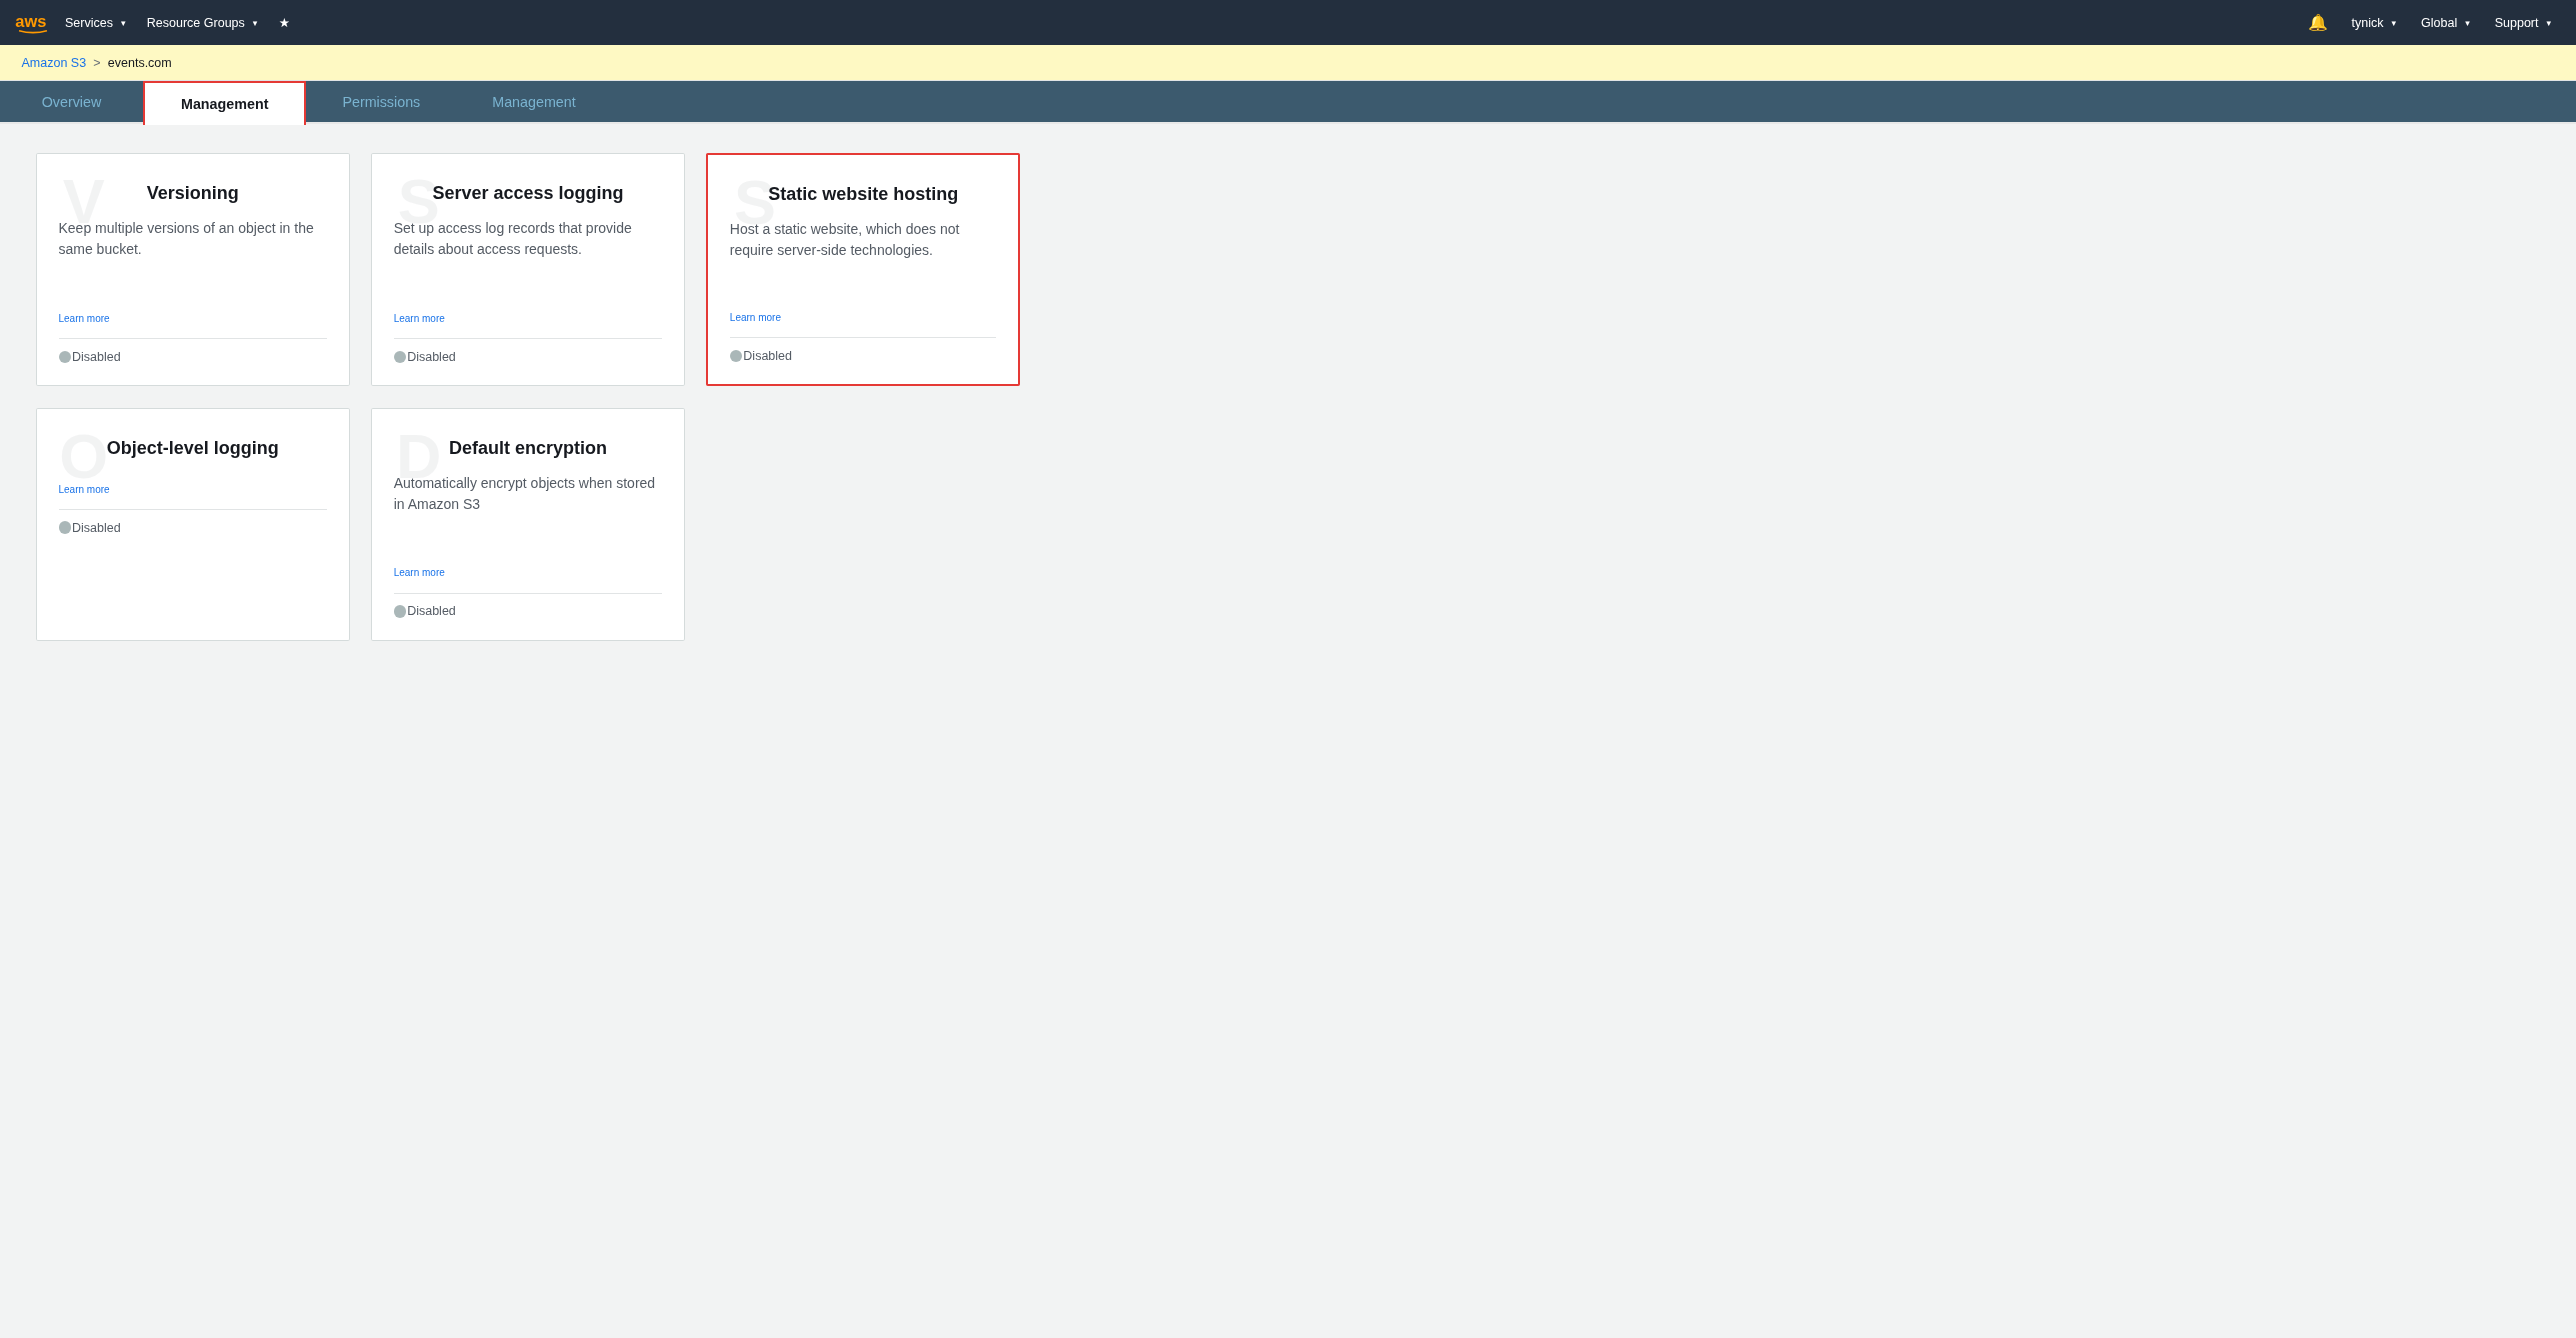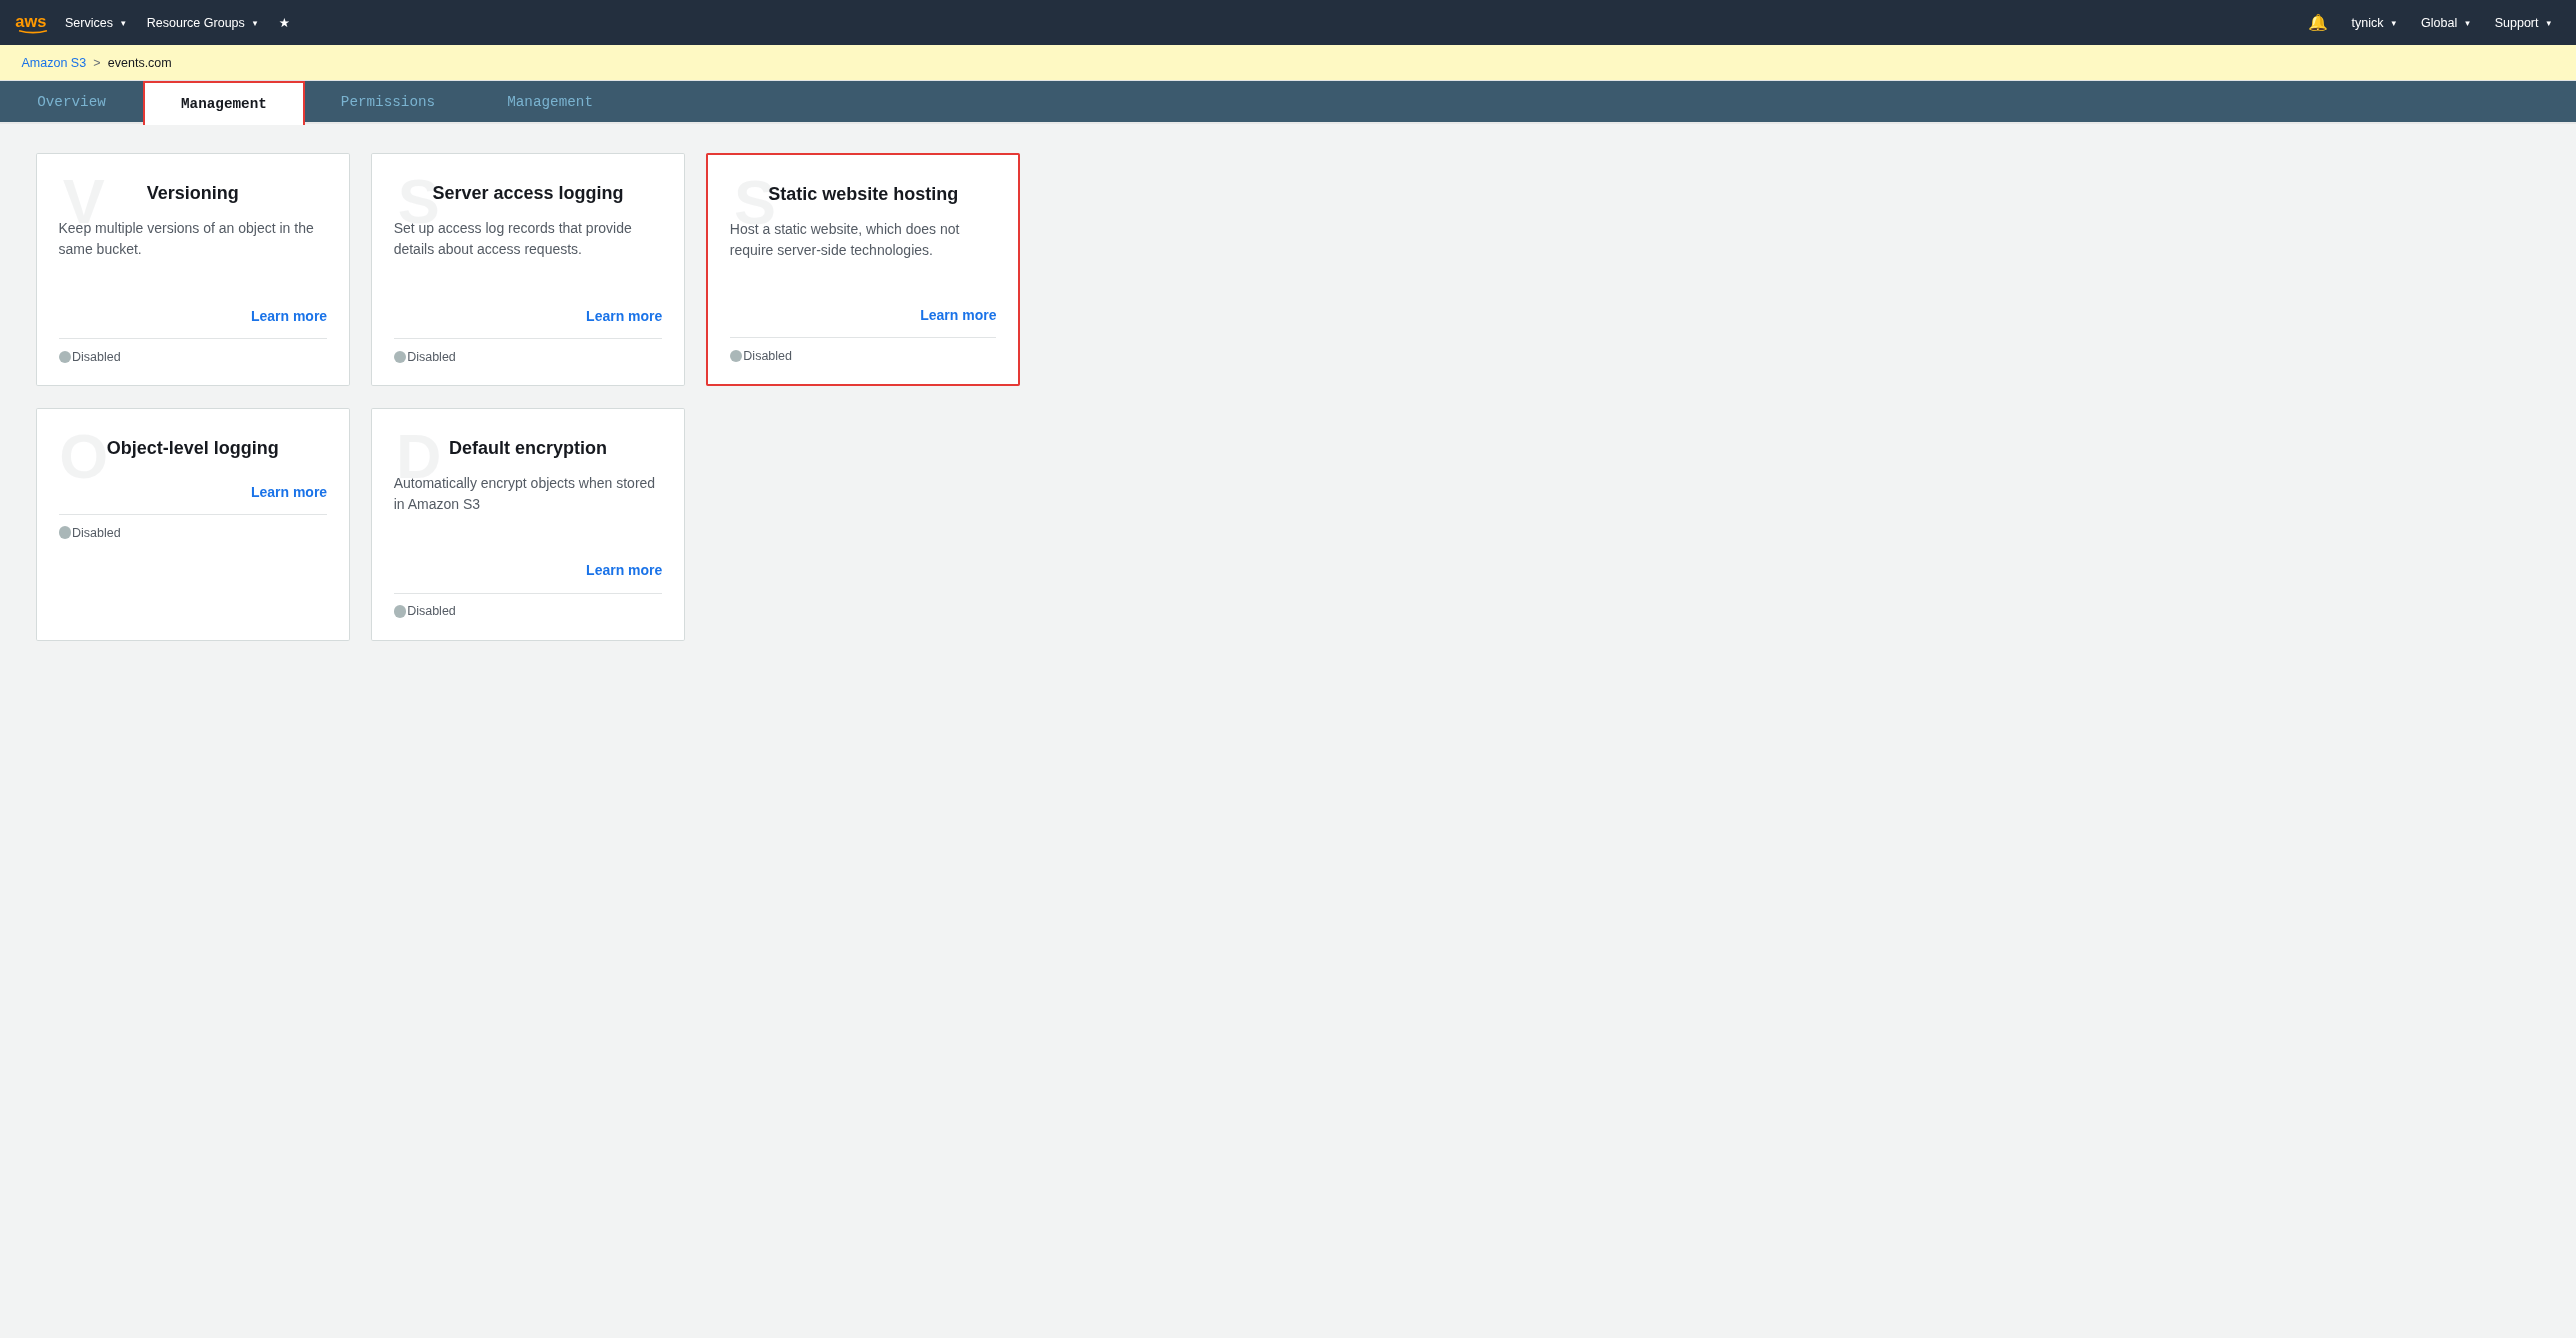--- a/index.html
+++ b/index.html
@@ -58,21 +58,20 @@
     .breadcrumb-link { color: #1a73e8; cursor: pointer; }
     .breadcrumb-sep { color: #687078; }
     .breadcrumb-current { color: #16191f; }
 
     
     .tabs-bar {
       background: #3c5a6e;
       display: flex;
       align-items: stretch;
       border-bottom: 2.7px solid #e8e8e8;
-      font-family: Liberation Mono, monospace;
     }
     .tab {
       padding: 12.5px 36px;
       font-size: 14.3px;
       cursor: pointer;
       color: #7ab3d0;
       background: #3c5a6e;
       border: none;
       display: flex;
       align-items: center;
@@ -147,26 +146,25 @@
 
     .card-description {
       font-size: 14px;
       color: #545b64;
       line-height: 1.5;
       flex-grow: 1;
     }
 
     .card-learn-more {
       color: #1a73e8;
-      font-size: 14px;
-      text-align: right;
+      font-size: 10px;
+      text-align: left;
       margin-top: 10.7px;
       cursor: pointer;
       display: block;
-      font-weight: bold;
     }
 
     .card-divider {
       border: none;
       border-top: 0.9px solid #e1e4e5;
       margin: 14.3px 0 10.7px 0;
     }
 
     .card-status {
       display: flex;

